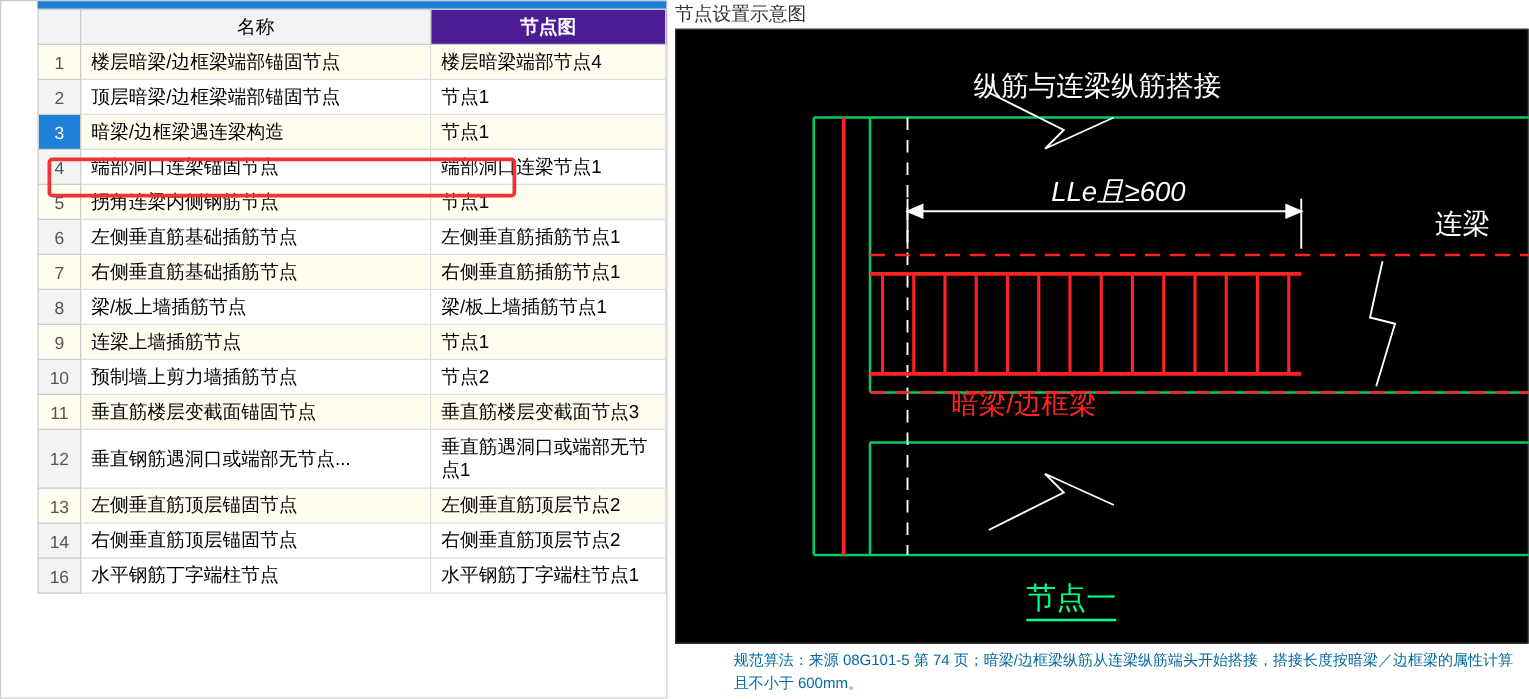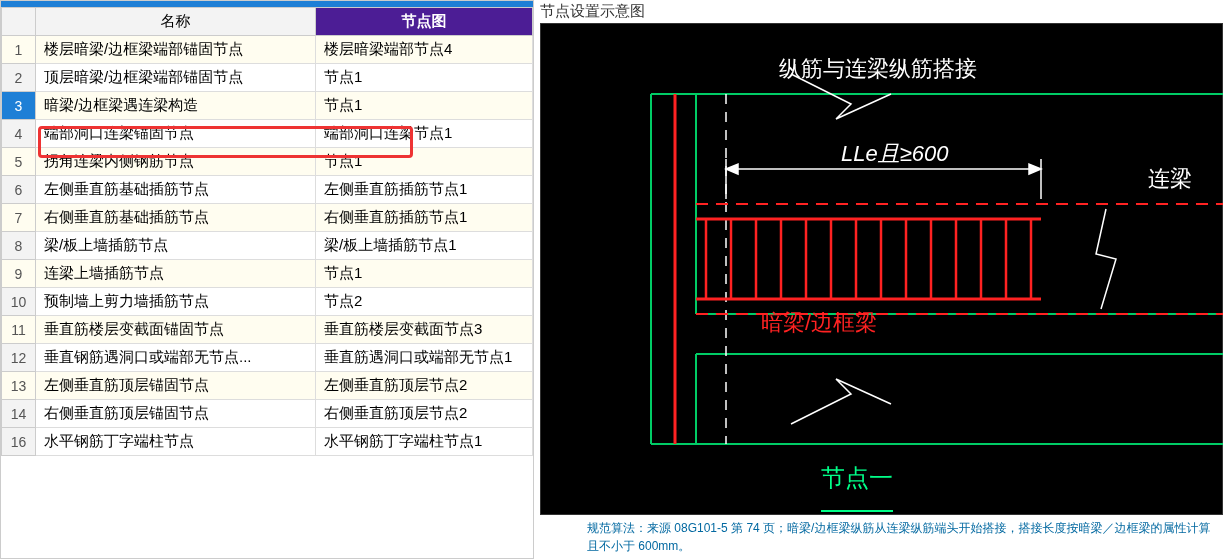--- a/index.html
+++ b/index.html
@@ -90,35 +90,36 @@
   .diagram-label {
     position: absolute;
     color: #fff;
     font-size: 22px;
     white-space: nowrap;
   }
   .diagram-label.red { color: #ff2222; margin-top: 44px; }
   .diagram-label.green { color: #00ff88; font-size: 24px; }
   .green-underline {
     border-bottom: 2px solid #00ff88;
-    padding-bottom: 19px;
+    padding-bottom: 1px;
+    font-family: Liberation Mono, monospace;
   }
   .footnote {
     font-size: 12px;
     color: #0369a1;
     padding: 4px 2px;
     line-height: 1.5;
     margin-left: 45px;
   }
   svg { position: absolute; top:0; left:0; }
 </style>
 </head>
 <body>
 
-<div class="left-panel" style="position:relative;">
+<div class="left-panel" style="position:relative;padding-left:29px;">
   <div class="blue-bar"></div>
   <table>
     <thead>
       <tr>
         <th class="rownum"></th>
         <th class="col-name">名称</th>
         <th class="col-node">节点图</th>
       </tr>
     </thead>
     <tbody id="table-body">

